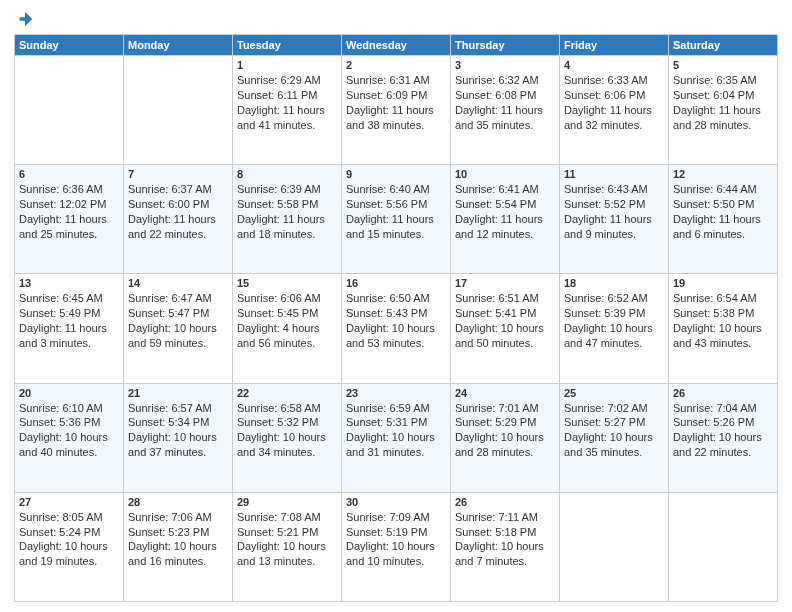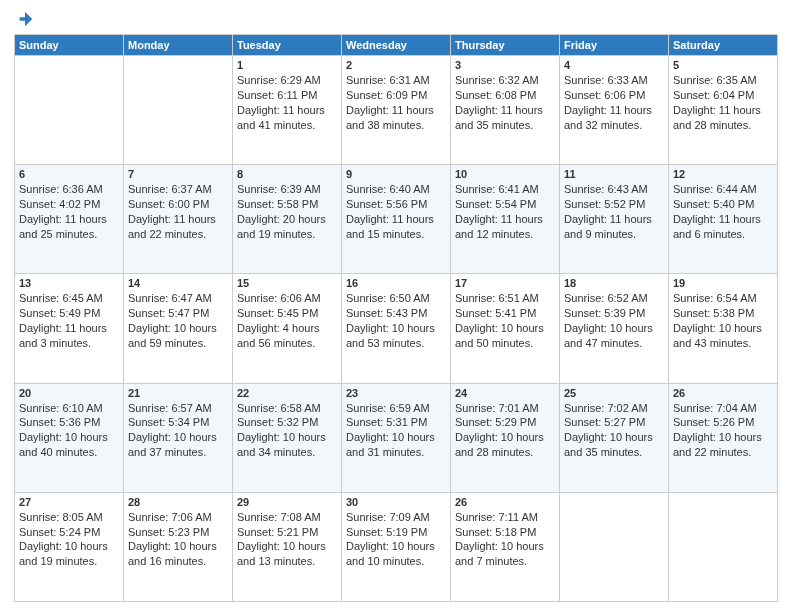--- a/index.html
+++ b/index.html
@@ -182,38 +182,38 @@
           <span>Sunset: 6:04 PM</span><br>
           <span>Daylight: 11 hours and 28 minutes.</span>
         </div>
       </td>
         </tr>
         <tr>
           <td>
         <span class="day-num">6</span>
         <div class="day-info">
           <span>Sunrise: 6:36 AM</span><br>
-          <span>Sunset: 4:02 PM</span><br>
+          <span>Sunset: 12:02 PM</span><br>
           <span>Daylight: 11 hours and 25 minutes.</span>
         </div>
       </td>
           <td>
         <span class="day-num">7</span>
         <div class="day-info">
           <span>Sunrise: 6:37 AM</span><br>
           <span>Sunset: 6:00 PM</span><br>
           <span>Daylight: 11 hours and 22 minutes.</span>
         </div>
       </td>
           <td>
         <span class="day-num">8</span>
         <div class="day-info">
           <span>Sunrise: 6:39 AM</span><br>
           <span>Sunset: 5:58 PM</span><br>
-          <span>Daylight: 20 hours and 19 minutes.</span>
+          <span>Daylight: 11 hours and 18 minutes.</span>
         </div>
       </td>
           <td>
         <span class="day-num">9</span>
         <div class="day-info">
           <span>Sunrise: 6:40 AM</span><br>
           <span>Sunset: 5:56 PM</span><br>
           <span>Daylight: 11 hours and 15 minutes.</span>
         </div>
       </td>
@@ -230,21 +230,21 @@
         <div class="day-info">
           <span>Sunrise: 6:43 AM</span><br>
           <span>Sunset: 5:52 PM</span><br>
           <span>Daylight: 11 hours and 9 minutes.</span>
         </div>
       </td>
           <td>
         <span class="day-num">12</span>
         <div class="day-info">
           <span>Sunrise: 6:44 AM</span><br>
-          <span>Sunset: 5:40 PM</span><br>
+          <span>Sunset: 5:50 PM</span><br>
           <span>Daylight: 11 hours and 6 minutes.</span>
         </div>
       </td>
         </tr>
         <tr>
           <td>
         <span class="day-num">13</span>
         <div class="day-info">
           <span>Sunrise: 6:45 AM</span><br>
           <span>Sunset: 5:49 PM</span><br>

